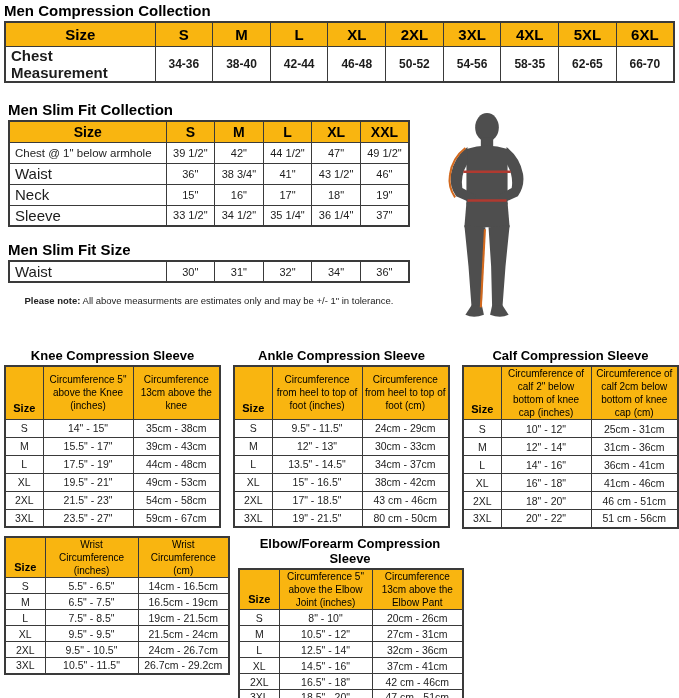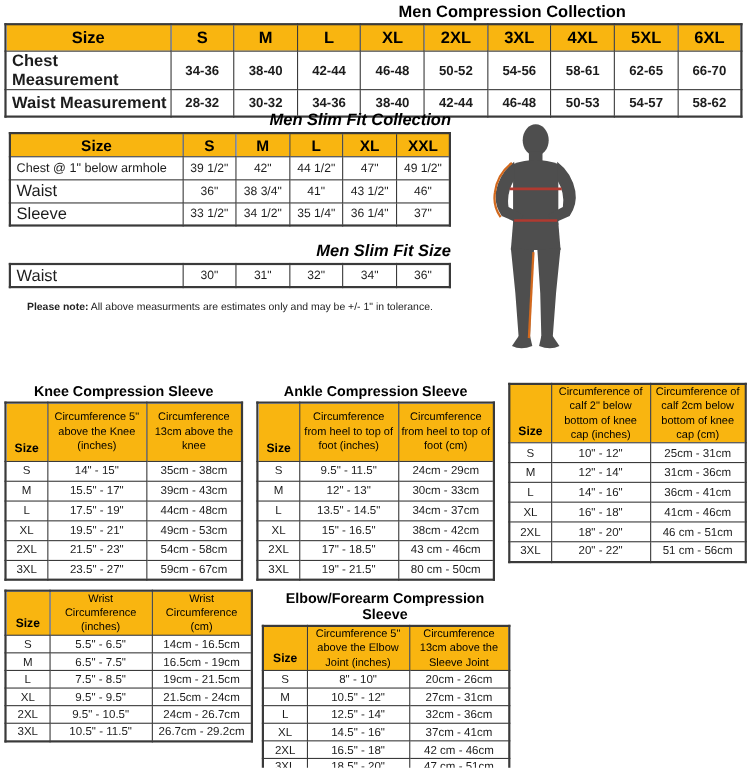--- a/index.html
+++ b/index.html
@@ -4,38 +4,38 @@
 <style>
   * { box-sizing: border-box; }
   html, body { margin: 0; padding: 0; }
   body {
     width: 679px; height: 698px; position: relative; overflow: hidden;
     background: #ffffff; color: #1c1c1c;
     font-family: "Liberation Sans", sans-serif;
   }
   :root { --gold:#f9b510; --bdr:#3a3a3a; --fig:#4e4e4e; --mred:#b03a30; --morange:#d2691e; }
 
-  .title-main { font-weight: bold; font-size: 15px; text-align: right; color:#000; }
+  .title-main { font-weight: bold; font-size: 15px; text-align: left; color:#000; }
   .title-sub  { font-weight: bold; font-size: 13px; text-align: center; color:#000; margin-bottom: 2px; }
 
   table { border-collapse: collapse; table-layout: fixed; border: 2px solid var(--bdr); background:#fff; }
   th, td { border: 1px solid var(--bdr); text-align: center; padding: 0 1px; overflow: hidden; }
   thead th { background: var(--gold); color: #000; font-weight: bold; }
 
   
   .sec1 { position: absolute; top: 2px; left: 4px; width: 671px; }
   .sec1 .title-main { width: 565px; margin-bottom: 2px; }
   .t1 { width: 671px; }
   .t1 th { height: 24px; font-size: 15px; }
   .t1 td { height: 25px; font-size: 12px; font-weight: bold; }
   .t1 td:first-child { text-align: left; padding-left: 5px; font-size: 15px; }
 
   
   .sec2 { position: absolute; top: 101px; left: 8px; width: 402px; }
-  .sec2 .title-main { margin-bottom: 2px; font-style: italic; }
+  .sec2 .title-main { margin-bottom: 2px; }
   .t2, .t3 { width: 402px; }
   .t2 th { height: 21px; font-size: 14px; }
   .t2 td, .t3 td { height: 21px; font-size: 11px; }
   .t2 td:first-child, .t3 td:first-child { text-align: left; padding-left: 5px; font-size: 15px; }
   .t2 tbody tr:first-child td:first-child { font-size: 11.5px; }
   .pant-title { margin: 14px 0 2px 0; }
   .note { margin-top: 11px; font-size: 9.5px; line-height: 1.4; text-align: center; color:#222; }
   .note .b { font-weight: bold; }
 
   
@@ -86,35 +86,23 @@
       </thead>
       <tbody>
         <tr>
           <td>Chest Measurement</td>
           <td>34-36</td>
           <td>38-40</td>
           <td>42-44</td>
           <td>46-48</td>
           <td>50-52</td>
           <td>54-56</td>
-          <td>58-61</td>
+          <td>58-35</td>
           <td>62-65</td>
           <td>66-70</td>
-        </tr>
-        <tr>
-          <td>Waist Measurement</td>
-          <td>28-32</td>
-          <td>30-32</td>
-          <td>34-36</td>
-          <td>38-40</td>
-          <td>42-44</td>
-          <td>46-48</td>
-          <td>50-53</td>
-          <td>54-57</td>
-          <td>58-62</td>
         </tr>
       </tbody>
     </table>
 </div>
 
 <div class="sec2">
   <div class="title-main">Men Slim Fit Collection</div>
   <table class="t2">
     <colgroup>
         <col style="width:157px">
@@ -139,20 +127,28 @@
           <td>47"</td>
           <td>49 1/2"</td>
         </tr>
         <tr>
           <td>Waist</td>
           <td>36"</td>
           <td>38 3/4"</td>
           <td>41"</td>
           <td>43 1/2"</td>
           <td>46"</td>
+        </tr>
+        <tr>
+          <td>Neck</td>
+          <td>15"</td>
+          <td>16"</td>
+          <td>17"</td>
+          <td>18"</td>
+          <td>19"</td>
         </tr>
         <tr>
           <td>Sleeve</td>
           <td>33 1/2"</td>
           <td>34 1/2"</td>
           <td>35 1/4"</td>
           <td>36 1/4"</td>
           <td>37"</td>
         </tr>
       </tbody>
@@ -295,20 +291,21 @@
           </tr>
           <tr>
             <td>3XL</td>
             <td>19" - 21.5"</td>
             <td>80 cm - 50cm</td>
           </tr>
         </tbody>
       </table>
   </div>
   <div class="midcol">
+    <div class="title-sub">Calf Compression Sleeve</div>
     <table class="small">
       <colgroup>
           <col style="width:38px">
           <col style="width:90px">
           <col style="width:87px">
         </colgroup>
     <thead>
           <tr>
             <th>Size</th>
             <th>Circumference of calf 2" below bottom of knee cap (inches)</th>
@@ -405,21 +402,21 @@
     <table class="small bot">
       <colgroup>
           <col style="width:40px">
           <col style="width:93px">
           <col style="width:91px">
         </colgroup>
     <thead>
           <tr>
             <th>Size</th>
             <th>Circumference 5" above the Elbow Joint (inches)</th>
-            <th>Circumference 13cm above the Sleeve Joint</th>
+            <th>Circumference 13cm above the Elbow Pant</th>
           </tr>
         </thead>
         <tbody>
           <tr>
             <td>S</td>
             <td>8" - 10"</td>
             <td>20cm - 26cm</td>
           </tr>
           <tr>
             <td>M</td>

